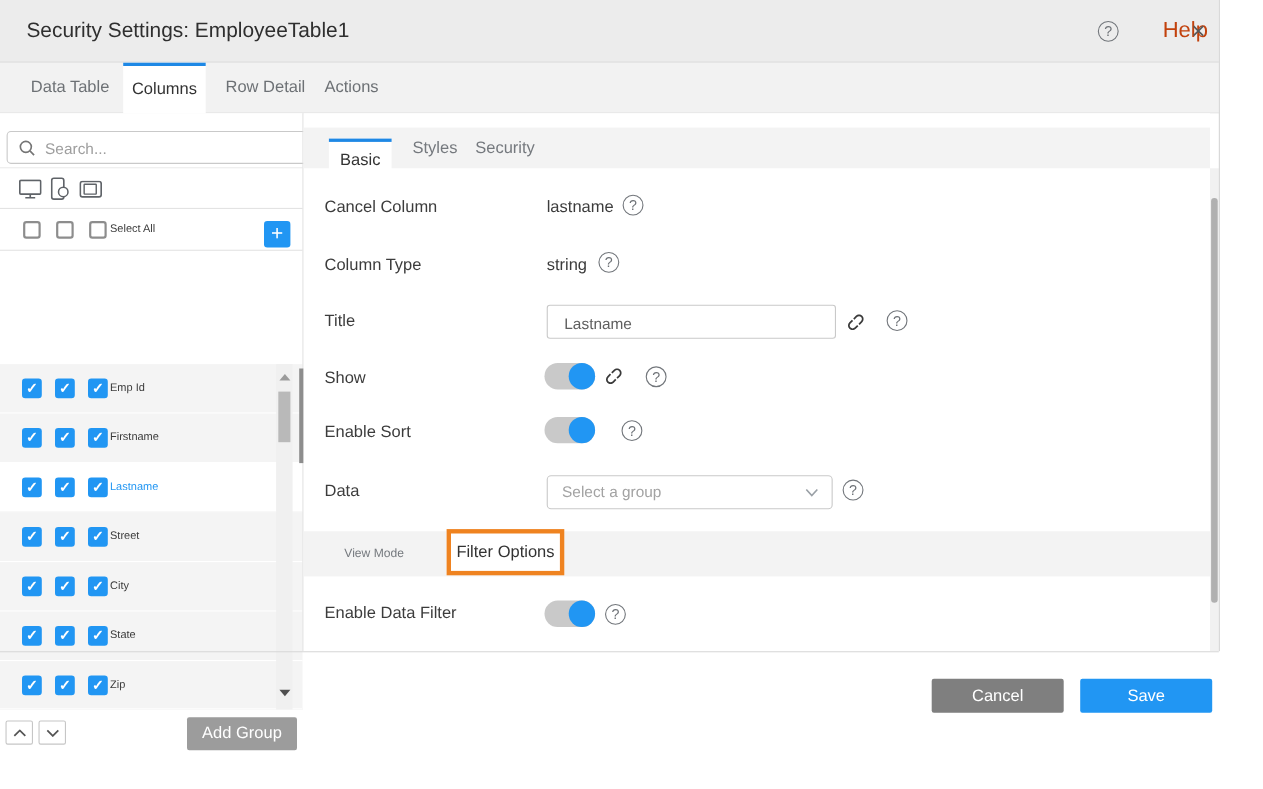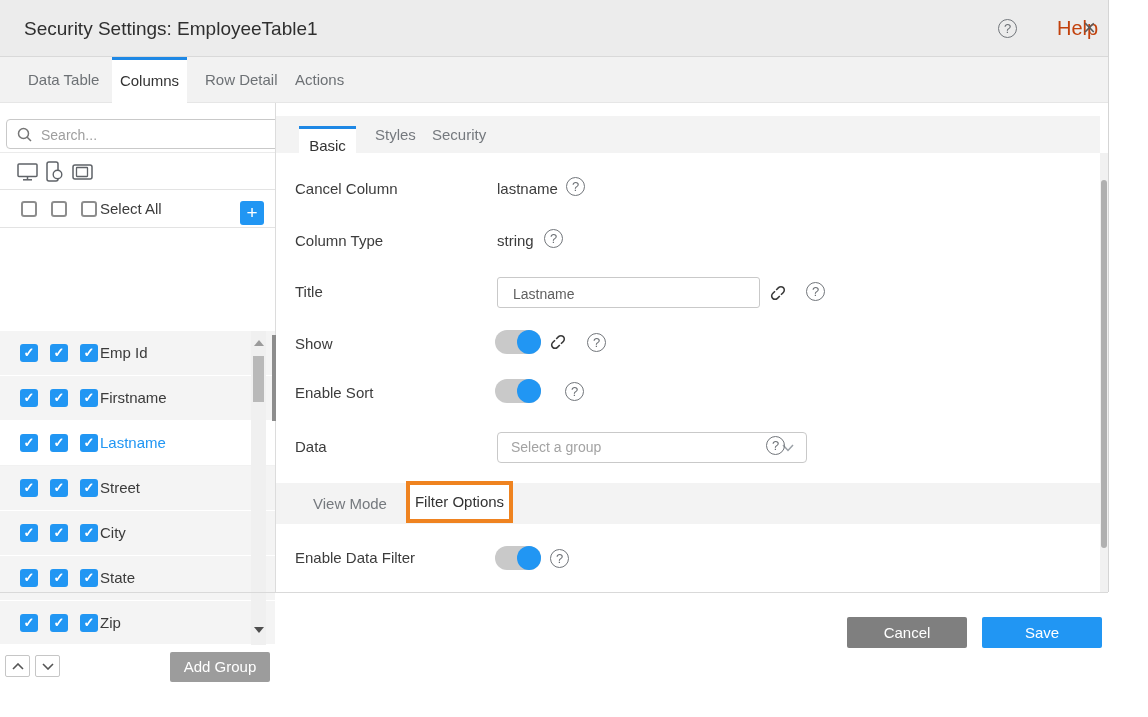--- a/index.html
+++ b/index.html
@@ -28,45 +28,45 @@
   .search-box input{position:absolute;left:32px;top:1px;width:205px;height:26px;border:none;outline:none;font-size:14px;color:#444;font-family:"Liberation Sans",sans-serif;background:transparent;}
   .search-box input::placeholder{color:#9e9e9e;}
   .cb{width:18px;height:18px;border-radius:3px;box-sizing:border-box;cursor:pointer;}
   .cb.on{background:#2196f3;color:#fff;font-size:13px;line-height:18px;text-align:center;font-weight:bold;}
   .cb.off{width:16px;height:16px;background:#fff;border:2px solid #8d8d8d;}
   .plus-btn{left:240px;top:11px;width:24px;height:24px;background:#2196f3;border-radius:3px;color:#fff;font-size:19px;line-height:23px;text-align:center;cursor:pointer;}
   .collist{left:0;top:228px;width:275px;height:314px;border-bottom:1px solid #e0e0e0;box-sizing:border-box;background:#fff;}
   .col-row{position:absolute;left:0;width:275px;height:45px;background:#f4f4f4;border-bottom:1px solid #ffffff;box-sizing:border-box;cursor:pointer;}
   .col-row.sel{background:#ffffff;border-bottom:1px solid #f1f1f1;}
   .col-row .cb{position:absolute;top:13px;}
-  .col-label{position:absolute;left:100px;top:0;line-height:44px;font-size:15px;color:#3b3b3b;}
+  .col-label{position:absolute;left:100px;top:0;line-height:44px;font-size:10px;color:#3b3b3b;}
   .col-row.sel .col-label{color:#2196f3;}
   .sb-track{left:251px;top:228px;width:15px;height:314px;background:#f0f0f0;}
   .sb-thumb{left:2px;top:25px;width:11px;height:46px;background:#b9b9b9;}
   .tri-up{left:3px;top:9px;width:0;height:0;border-left:5px solid transparent;border-right:5px solid transparent;border-bottom:6px solid #9b9b9b;}
   .tri-down{left:3px;top:296px;width:0;height:0;border-left:5px solid transparent;border-right:5px solid transparent;border-top:6px solid #4f4f4f;}
   .splitter{left:272px;top:335px;width:4px;height:86px;background:#8d8d8d;cursor:col-resize;}
   .mv-btn{top:552px;width:25px;height:22px;border:1px solid #c6c6c6;border-radius:2px;background:#fff;box-sizing:border-box;cursor:pointer;display:flex;align-items:center;justify-content:center;}
   .addgrp{left:170px;top:549px;width:100px;height:30px;background:#9c9c9c;border-radius:2px;color:#fff;font-size:15px;line-height:30px;text-align:center;cursor:pointer;}
   
   .panel{left:276px;top:103px;width:824px;height:489px;background:#fff;}
   .subtabs{left:0;top:13px;width:824px;height:37px;background:#f3f3f3;}
   .subtab-active{left:23px;top:10px;width:57px;height:37px;background:#fff;border-top:3px solid #1e88e5;box-sizing:border-box;text-align:center;line-height:33px;font-size:15px;color:#333;cursor:pointer;}
   .subtab{top:0;line-height:37px;font-size:15px;color:#75797e;cursor:pointer;}
   .flabel{font-size:15px;color:#3c3c3c;}
   .fvalue{font-size:15px;color:#3c3c3c;}
   .txt-input{width:263px;height:31px;border:1px solid #c9c9c9;border-radius:3px;box-sizing:border-box;background:#fff;}
   .txt-input input{position:absolute;left:13px;top:1px;width:235px;height:27px;border:none;outline:none;font-size:14px;color:#5f5f5f;font-family:"Liberation Sans",sans-serif;background:transparent;}
   .toggle{width:46px;height:24px;border-radius:12px;background:#c9c9c9;cursor:pointer;}
   .toggle .knob{position:absolute;right:0;top:0;width:24px;height:24px;border-radius:50%;background:#2196f3;}
-  .select{width:310px;height:31px;border:1px solid #c9c9c9;border-radius:4px;box-sizing:border-box;background:#fff;cursor:pointer;}
+  .select{width:260px;height:31px;border:1px solid #c9c9c9;border-radius:4px;box-sizing:border-box;background:#fff;cursor:pointer;}
   .select .ph{position:absolute;left:13px;top:0;line-height:29px;font-size:14px;color:#a3a3a3;}
   .select svg{position:absolute;right:12px;top:11px;}
   .sectabs{left:0;top:380px;width:824px;height:41px;background:#f3f3f3;}
-  .sectab{top:0;line-height:41px;font-size:15px;color:#75797e;cursor:pointer;}
+  .sectab{top:0;line-height:41px;font-size:11px;color:#75797e;cursor:pointer;}
   .orange-tab{left:130px;top:378px;width:107px;height:42px;border:4px solid #ef8320;background:#fff;box-sizing:border-box;text-align:center;line-height:33px;font-size:15px;color:#333;cursor:pointer;}
   .main-sb-track{left:1100px;top:153px;width:8px;height:439px;background:#f1f1f1;}
   .main-sb-thumb{left:1101px;top:180px;width:6px;height:368px;background:#b0b0b0;border-radius:3px;}
   
   .bottom-line{left:0;top:592px;width:1108px;height:1px;background:#d9d9d9;}
   .right-line{left:1108px;top:0;width:1px;height:592px;background:#d5d5d5;}
   .btn{top:617px;width:120px;height:31px;border-radius:2px;color:#fff;font-size:15px;line-height:31px;text-align:center;cursor:pointer;}
   .btn-cancel{left:847px;background:#7f7f7f;}
   .btn-save{left:982px;background:#2196f3;}
   svg{display:block;}

